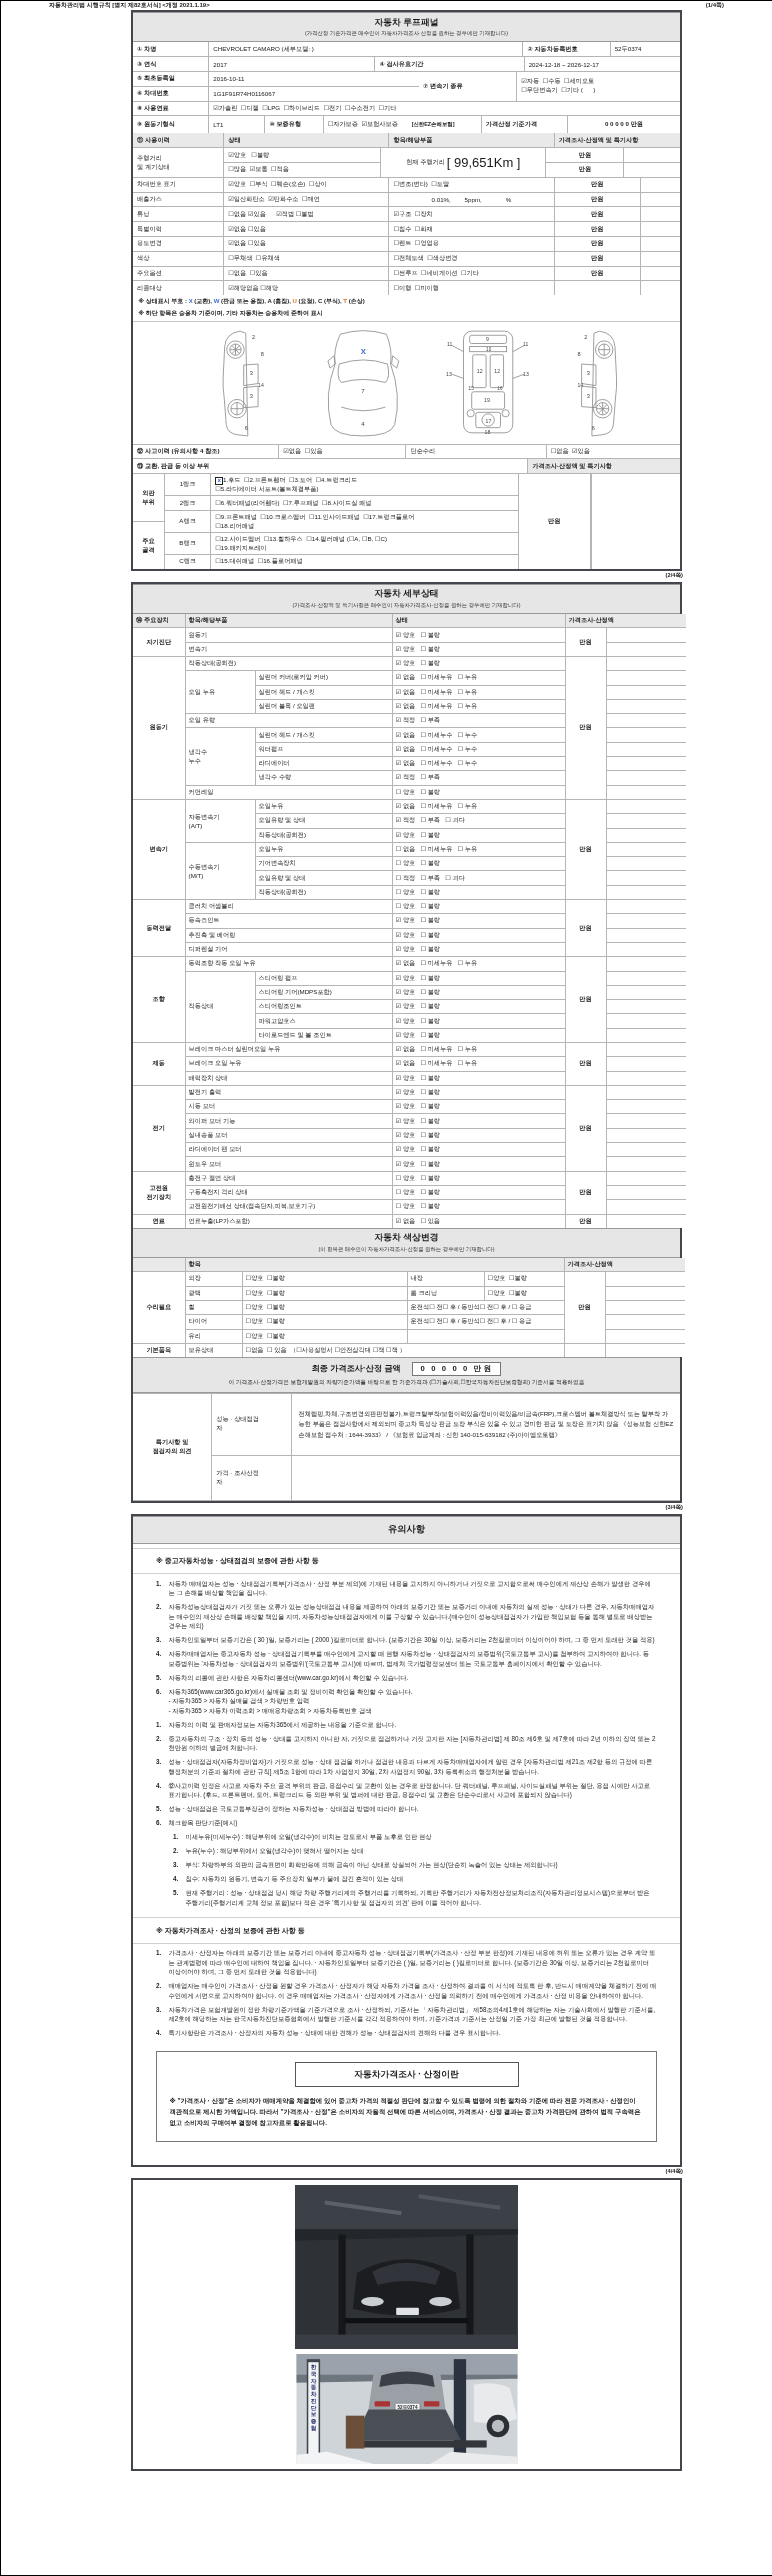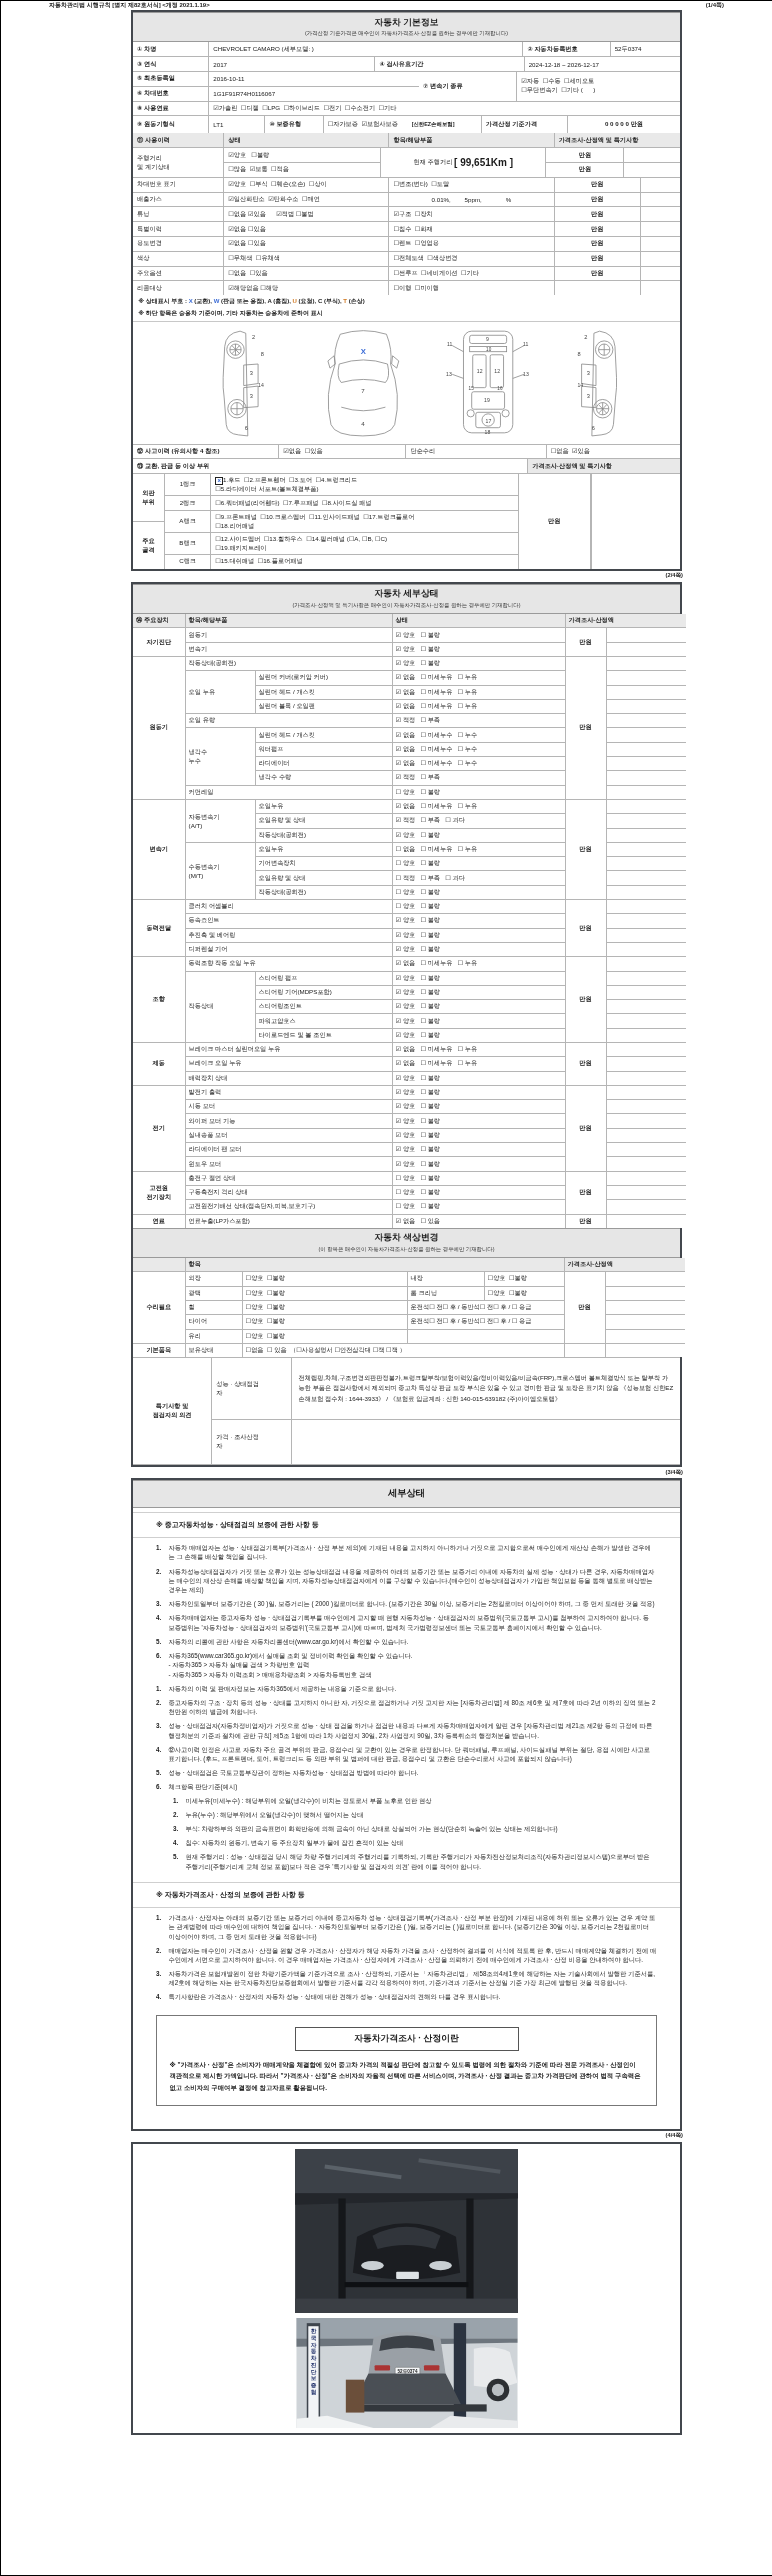--- a/index.html
+++ b/index.html
@@ -54,39 +54,39 @@
   .ni{display:flex;padding:0 23px;margin:4.6px 0;font-size:6.3px;line-height:1.5}
   .ni .no{width:12.4px;flex:none;font-weight:bold}
   .ni .nt{flex:1}
   .ni.sub{padding-left:40px}
   .defbox{border:0.5px solid #777;margin:13.4px 23px 15.5px;padding:10.3px 12.4px 12.4px}
   .defbox .tt{width:222px;margin:0 auto;border:0.5px solid #555;text-align:center;font-size:8.8px;font-weight:bold;padding:5.2px 0}
   .defbox .tx{margin-top:8.2px;font-size:6.4px;line-height:1.75;font-weight:bold;color:#222}
   
   .photo{display:block;margin:5.2px auto}
   .cb{font-size:6.2px}
-  .big{font-size:10px;font-weight:bold}
+  .big{font-size:13px;font-weight:normal}
   .pe{background:#fff}
 </style>
 </head>
 <body>
 
 <div class="frame"></div>
 
 <div class="topbar">
   <span>자동차관리법 시행규칙 [별지 제82호서식] &lt;개정 2021.1.19&gt;</span>
   <span>(1/4쪽)</span>
 </div>
 
 <div class="col">
  <div class="pg">
 
 
   <div class="gh">
-    <div class="a">자동차 기본정보</div>
+    <div class="a">자동차 루프패널</div>
     <div class="b">(가격산정 기준가격은 매수인이 자동차가격조사·산정을 원하는 경우에만 기재합니다)</div>
   </div>
 
   <div>
     <div class="frow">
       <div class="fc lab" style="width:67px">① 차명</div>
       <div class="fc" style="width:305px">CHEVROLET CAMARO (세부모델: )</div>
       <div class="fc lab" style="width:78px">② 자동차등록번호</div>
       <div class="fc" style="flex:1">52두0374</div>
     </div>
@@ -662,20 +662,25 @@
     <tr>
             <td class="g">기본품목</td>
             <td>보유상태</td>
             <td colspan="3">☐없음  ☐ 있음  （☐사용설명서 ☐안전삼각대 ☐잭 ☐잭 ）</td>
             <td class="pe"></td>
             <td class="pe"></td>
           </tr>
   </tbody>
       </table>
 
+  <div class="final">
+    <span class="l1">최종 가격조사·산정 금액</span>
+    <span class="digits">0  0  0  0  0 만원</span>
+    <div class="l2">이 가격조사·산정가격은 보험개발원의 차량기준가액을 바탕으로 한 기준가격과 (☐기술사회,☐한국자동차진단보증협회) 기준서를 적용하였음</div>
+  </div>
 
   <div class="frow" style="border-top:0.5px solid #b5b5b5">
     <div class="fc lab ctr" style="width:70px;white-space:pre-line;justify-content:center">특기사항 및
 점검자의 의견</div>
     <div style="flex:1;display:flex;flex-direction:column">
       <div class="frow" style="min-height:61px">
         <div class="fc" style="width:71px;white-space:pre-line">성능 · 상태점검
 자</div>
         <div class="fc" style="flex:1;border-right:none;line-height:1.7;padding:4.1px 6.2px">전체랩핑,차체,구조변경외판판정불가,트렁크탈부착/보험이력있음/정비이력있음/비금속(FRP),크로스멤버 볼트체결방식 또는 탈부착 가능한 부품은 점검사항에서 제외되며 중고차 특성상 판금 도장 부식은 있을 수 있고 경미한 판금 및 도장은 표기치 않음 《성능보험 신한EZ손해보험 접수처 : 1644-3933》 / 《보험료 입금계좌 : 신한 140-015-639182 (주)아이엠오토랩》</div>
       </div>
@@ -687,21 +692,21 @@
     </div>
   </div>
  </div>
 </div>
 
 <div class="mark">(3/4쪽)</div>
 
 <div class="col" style="margin-top:0">
  <div class="pg" style="padding-bottom:7.2px">
   <div class="gh" style="padding:6.2px 0 6.7px">
-    <div class="a" style="font-size:9.3px">세부상태</div>
+    <div class="a" style="font-size:9.3px">유의사항</div>
   </div>
 
   <div class="nt-h">※ 중고자동차성능 · 상태점검의 보증에 관한 사항 등</div>
 
   <div class="ni">
         <span class="no">1.</span>
         <span class="nt">자동차 매매업자는 성능 · 상태점검기록부(가격조사 · 산정 부분 제외)에 기재된 내용을 고지하지 아니하거나 거짓으로 고지함으로써 매수인에게 재산상 손해가 발생한 경우에는 그 손해를 배상할 책임을 집니다.</span>
       </div>
   <div class="ni">
         <span class="no">2.</span>

